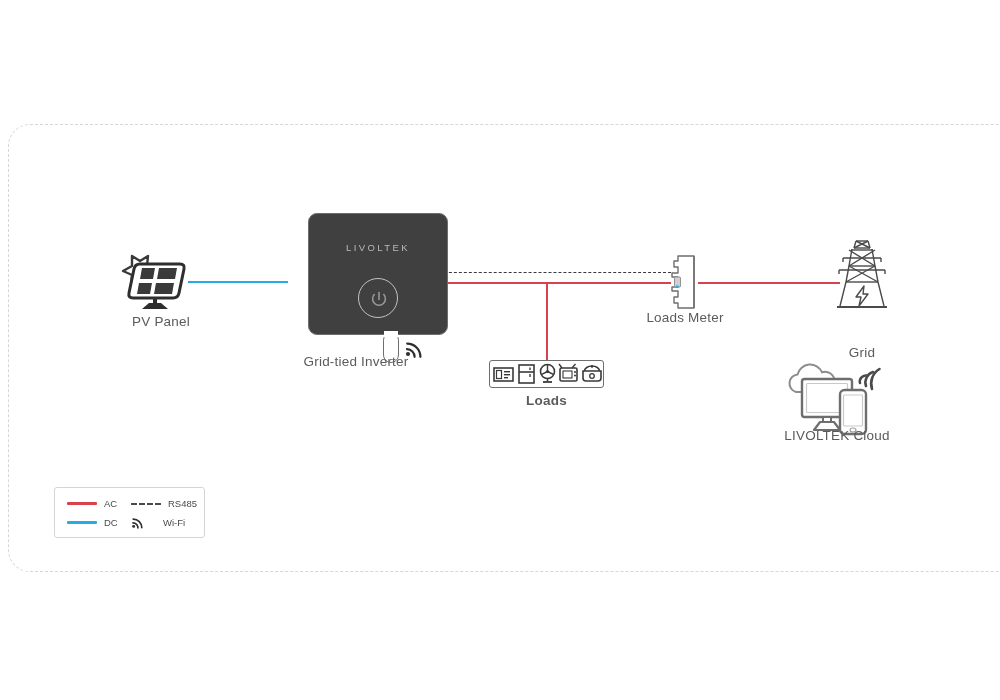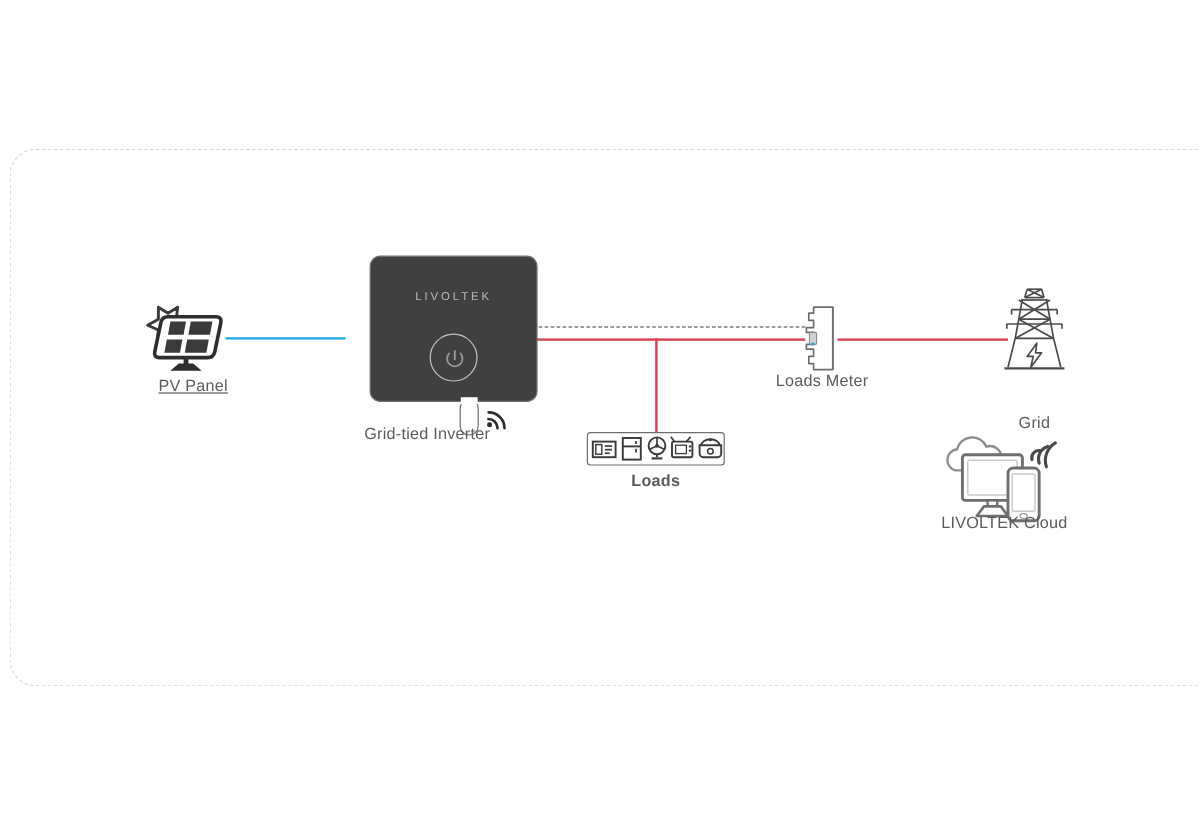--- a/index.html
+++ b/index.html
@@ -117,21 +117,21 @@
 
       <path d="M24 16 L37 16 L35 27 L22 27 Z" fill="#3a3a3a"></path>
       <path d="M41 16 L59 16 L57 27 L39 27 Z" fill="#3a3a3a"></path>
       <path d="M21 31 L34 31 L32 42 L19 42 Z" fill="#3a3a3a"></path>
       <path d="M38 31 L56 31 L54 42 L36 42 Z" fill="#3a3a3a"></path>
 
       <rect x="35" y="46" width="4" height="6" fill="#2e2e2e"></rect>
       <path d="M24 57 L31 51 L43 51 L50 57 Z" fill="#2e2e2e"></path>
     </svg>
   </div>
-  <div class="abs label" style="left:96px;top:314px;width:130px;text-decoration:underline;">PV Panel</div>
+  <div class="abs label" style="left:96px;top:314px;width:130px;">PV Panel</div>
 
   <div id="inverter-box" class="abs">
     <div id="inverter-brand">LIVOLTEK</div>
     <div id="power-btn">
       <svg width="40" height="40" viewBox="0 0 40 40">
         <path d="M20 13.5 L20 20.5" stroke="#9b9b9b" stroke-width="1.5" stroke-linecap="round" fill="none"></path>
         <path d="M15.2 15.6 a6.4 6.4 0 1 0 9.6 0" stroke="#9b9b9b" stroke-width="1.5" stroke-linecap="round" fill="none"></path>
       </svg>
     </div>
   </div>
@@ -258,14 +258,42 @@
 
       <g fill="none" stroke="#4a4a4a" stroke-width="2.6" stroke-linecap="round">
         <path d="M78 23 a6 6 0 0 1 6.5 -7.5"></path>
         <path d="M84 26 a11 11 0 0 1 7 -14"></path>
         <path d="M90 29 a17 17 0 0 1 7.5 -20"></path>
       </g>
     </svg>
   </div>
   <div class="abs label" style="left:772px;top:428px;width:130px;">LIVOLTEK Cloud</div>
 
+  <div id="legend" class="abs">
+
+    <div class="lg-row" style="left:12px;top:10px;">
+      <span class="lg-swatch" style="background:#d8414e;"></span>
+      <span class="lg-text">AC</span>
+    </div>
+
+    <div class="lg-row" style="left:12px;top:29px;">
+      <span class="lg-swatch" style="background:#25ace3;"></span>
+      <span class="lg-text">DC</span>
+    </div>
+
+    <div class="lg-row" style="left:76px;top:10px;">
+      <span class="lg-dash"></span>
+      <span class="lg-text">RS485</span>
+    </div>
+
+    <div class="lg-row" style="left:76px;top:28px;">
+      <span style="width:30px;display:inline-block;">
+        <svg width="14" height="13" viewBox="0 0 16 15">
+          <circle cx="3" cy="12" r="1.7" fill="#2e2e2e"></circle>
+          <path d="M2.2 8 a5.8 5.8 0 0 1 5.8 5.8" fill="none" stroke="#2e2e2e" stroke-width="1.9" stroke-linecap="round"></path>
+          <path d="M2.4 3.6 a10 10 0 0 1 10 10" fill="none" stroke="#2e2e2e" stroke-width="1.9" stroke-linecap="round"></path>
+        </svg>
+      </span>
+      <span class="lg-text" style="margin-left:2px;">Wi-Fi</span>
+    </div>
+  </div>
 
 </div>
 
 </body></html>

